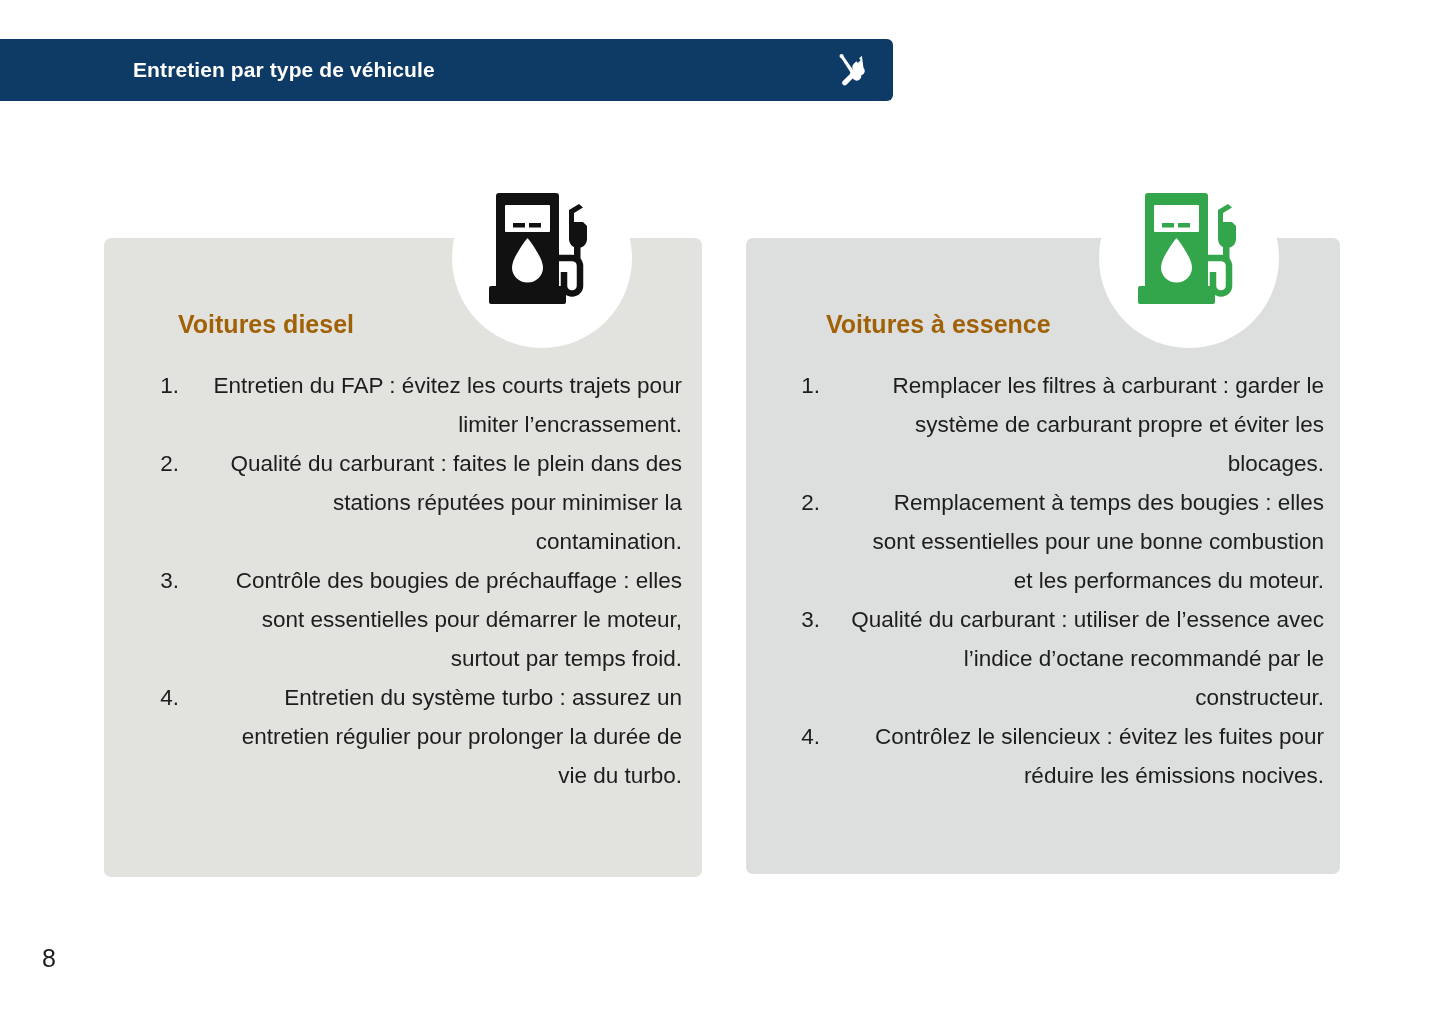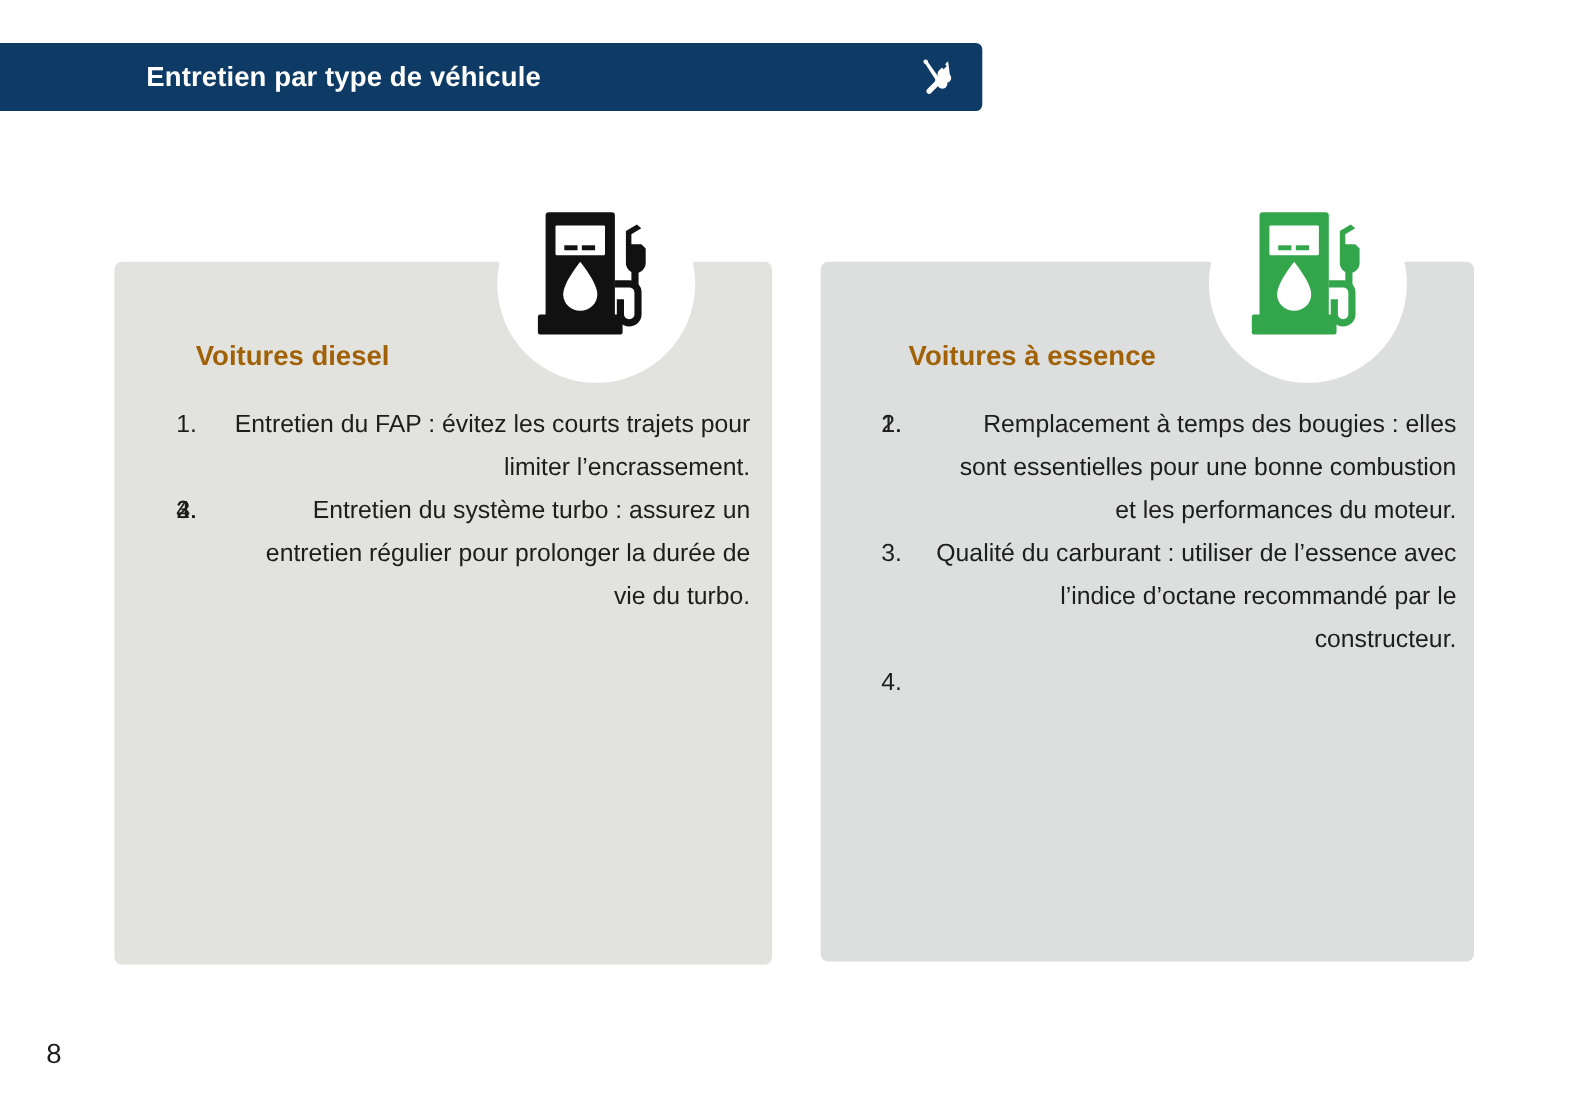--- a/index.html
+++ b/index.html
@@ -23,21 +23,21 @@
     width: 893px;
     height: 62px;
     background: #0e3b65;
     border-radius: 0 6px 6px 0;
     display: flex;
     align-items: center;
     box-sizing: border-box;
   }
   .header-title {
     color: #ffffff;
-    font-size: 25px;
+    font-size: 21px;
     font-weight: bold;
     letter-spacing: 0.1px;
     margin-left: 133px;
     white-space: nowrap;
   }
   .header-icon {
     position: absolute;
     right: 22px;
     top: 50%;
     transform: translateY(-50%);
@@ -172,23 +172,25 @@
 <div class="card card-left">
   <div class="notch"></div>
   <div class="card-heading">Voitures diesel</div>
   <ol class="tips">
     <li>
       <span class="num">1.</span>
       <span class="txt">Entretien du FAP : évitez les courts trajets pour limiter l’encrassement.</span>
     </li>
     <li>
       <span class="num">2.</span>
+      <span class="txt">Qualité du carburant : faites le plein dans des stations réputées pour minimiser la contamination.</span>
     </li>
     <li>
       <span class="num">3.</span>
+      <span class="txt">Contrôle des bougies de préchauffage : elles sont essentielles pour démarrer le moteur, surtout par temps froid.</span>
     </li>
     <li>
       <span class="num">4.</span>
       <span class="txt">Entretien du système turbo : assurez un entretien régulier pour prolonger la durée de vie du turbo.</span>
     </li>
   </ol>
 </div>
 
 <div class="pump-icon pump-left">
   <svg width="112" height="122" viewBox="0 0 112 122" aria-hidden="true">
@@ -215,31 +217,33 @@
     </g>
   </svg>
 </div>
 
 <div class="card card-right">
   <div class="notch"></div>
   <div class="card-heading">Voitures à essence</div>
   <ol class="tips">
     <li>
       <span class="num">1.</span>
+      <span class="txt">Remplacer les filtres à carburant : garder le système de carburant propre et éviter les blocages.</span>
     </li>
     <li>
       <span class="num">2.</span>
       <span class="txt">Remplacement à temps des bougies : elles sont essentielles pour une bonne combustion et les performances du moteur.</span>
     </li>
     <li>
       <span class="num">3.</span>
       <span class="txt">Qualité du carburant : utiliser de l’essence avec l’indice d’octane recommandé par le constructeur.</span>
     </li>
     <li>
       <span class="num">4.</span>
+      <span class="txt">Contrôlez le silencieux : évitez les fuites pour réduire les émissions nocives.</span>
     </li>
   </ol>
 </div>
 
 <div class="pump-icon pump-right">
   <svg width="112" height="122" viewBox="0 0 112 122" aria-hidden="true">
     <g fill="#33a54a">
       <rect x="10" y="4" width="63" height="98" rx="3"></rect>
       <rect x="3" y="97" width="77" height="18" rx="2"></rect>
       <rect x="19" y="16" width="45" height="27" rx="1" fill="#ffffff"></rect>

